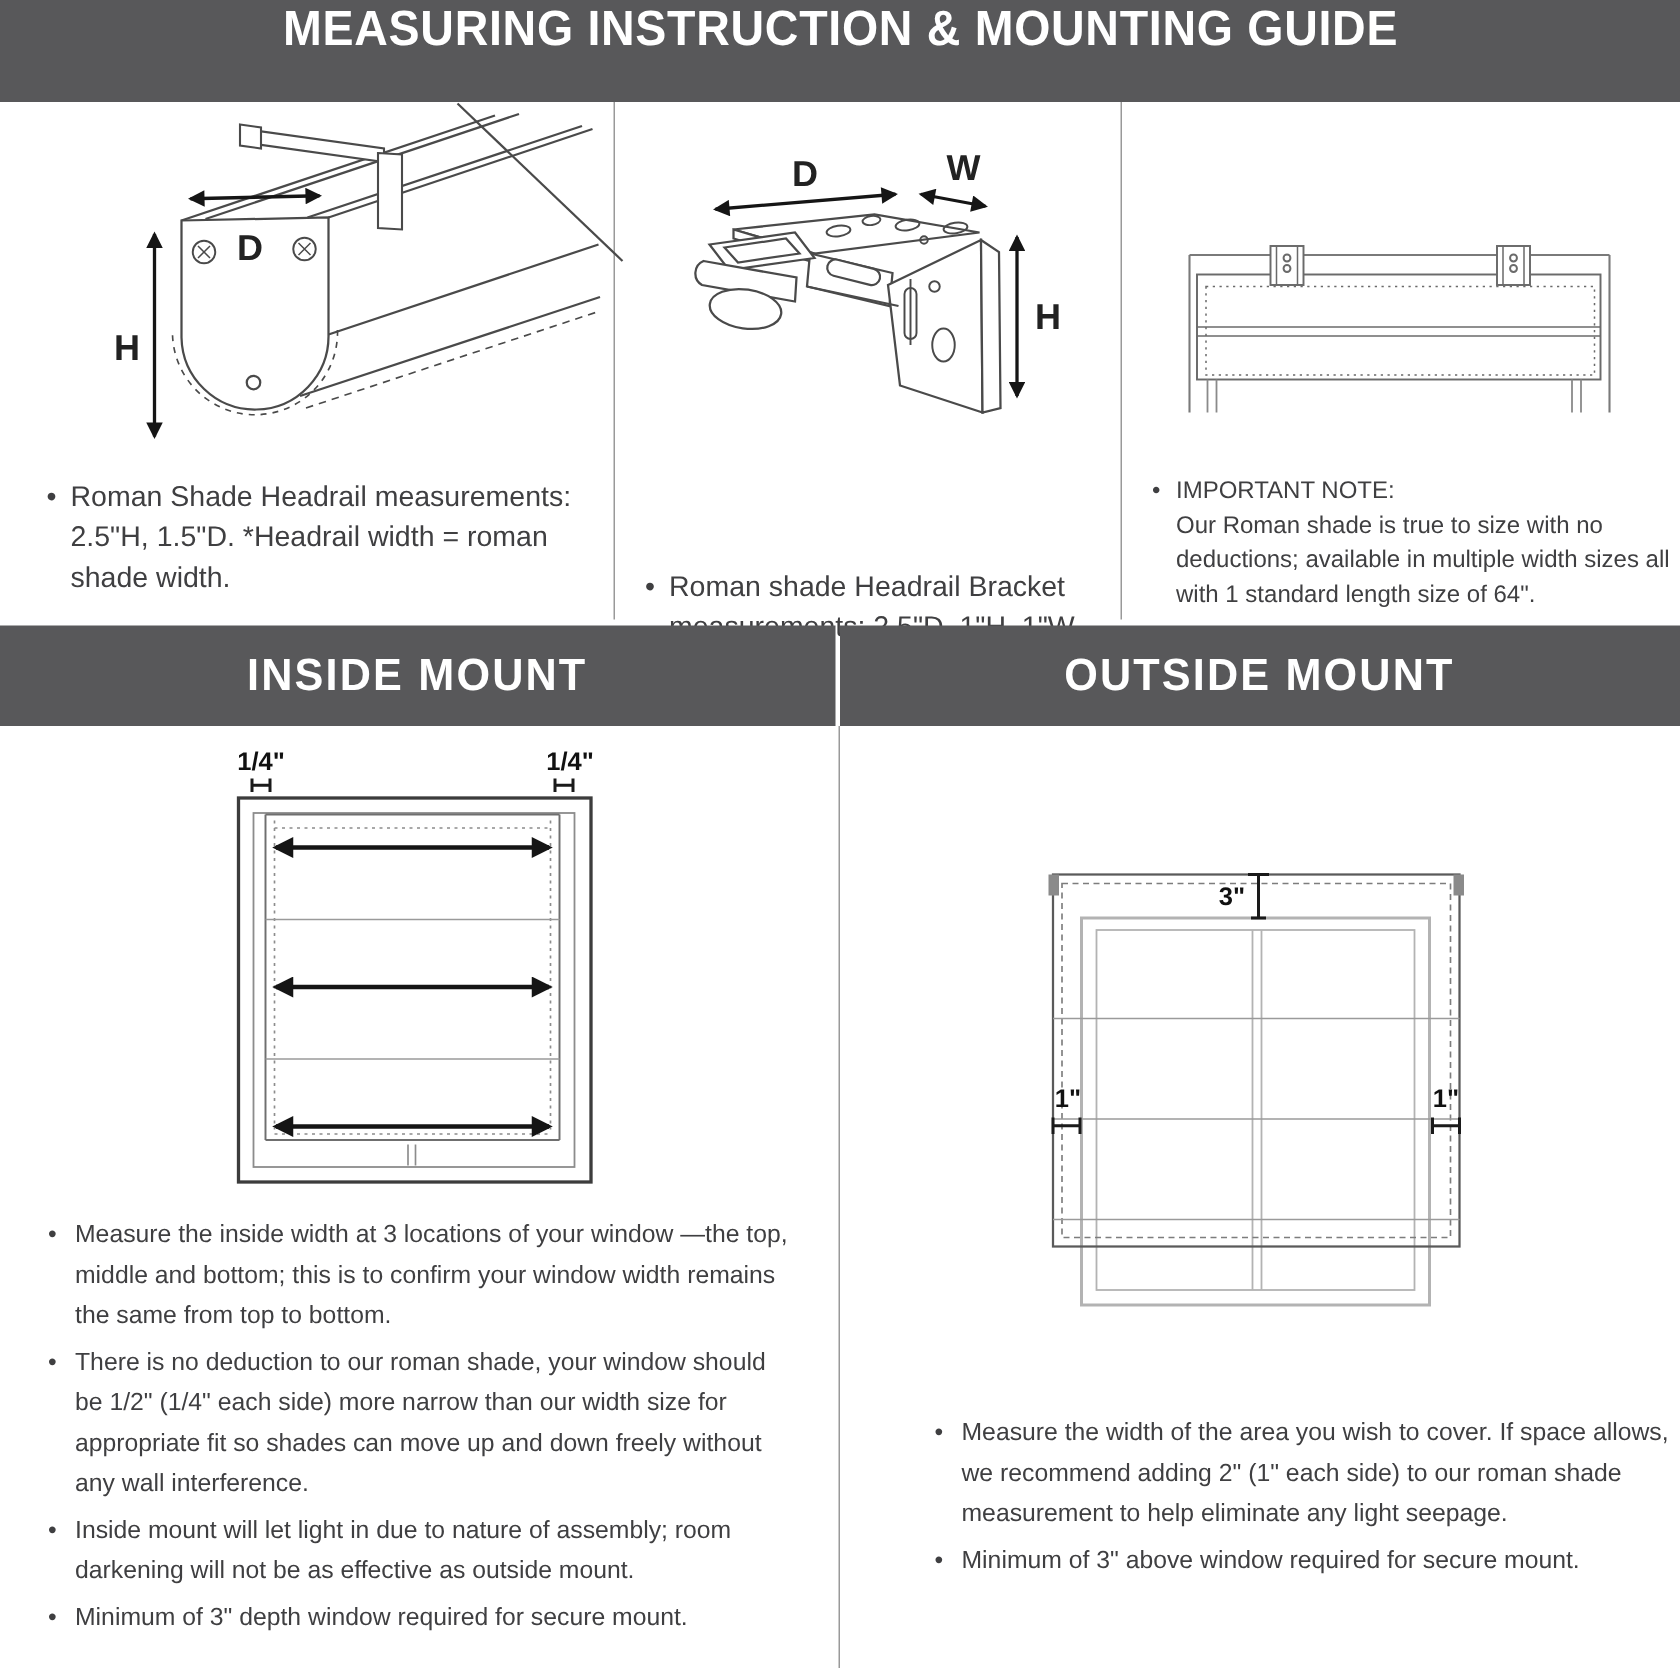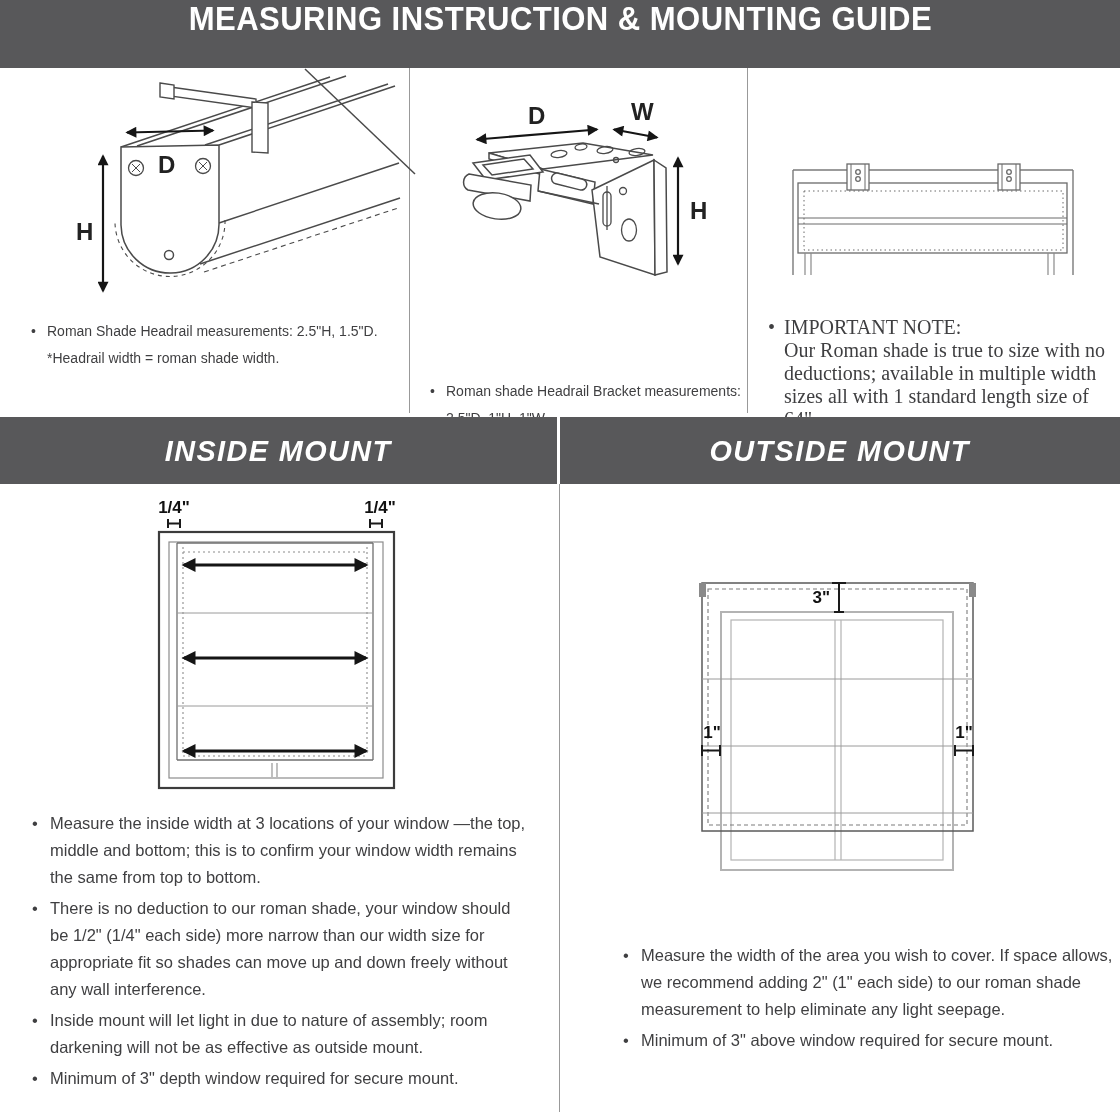--- a/index.html
+++ b/index.html
@@ -13,21 +13,21 @@
   .main-header{
     position:absolute;left:0;top:0;width:1120px;height:68px;
     background:#58585a;display:flex;align-items:flex-start;justify-content:center;
   }
   .main-header .htxt{
     color:#fff;font-size:33px;font-weight:bold;letter-spacing:.5px;
     display:inline-block;transform:scaleX(.94);white-space:nowrap;
   }
   .mount-bar{
     position:absolute;top:417px;height:67px;background:#58585a;
-    display:flex;align-items:center;justify-content:center;font-style:italic;
+    display:flex;align-items:center;justify-content:center;
   }
   .mount-bar.left{left:0;width:557px;}
   .mount-bar.right{left:560px;width:560px;text-align:right;}
   .mount-bar .htxt{
     color:#fff;font-size:30px;font-weight:bold;letter-spacing:1.5px;
     display:inline-block;transform:scaleX(.96);white-space:nowrap;
   }
   
   .vline{position:absolute;width:1px;background:#999;}
   .vline.c1{left:409px;top:68px;height:345px;}
@@ -39,24 +39,24 @@
   .svg-bracket{left:409px;top:68px;}
   .svg-mounted{left:747px;top:68px;}
   .svg-inside{left:130px;top:497px;}
   .svg-outside{left:680px;top:570px;}
   .dim-label{font-family:"Liberation Sans","DejaVu Sans",sans-serif;font-weight:bold;fill:#222;}
   .dim-big{font-size:24px;}
   .dim-small{font-size:17px;fill:#111;}
   
   .bullet-item{position:relative;padding-left:16px;}
   .bullet-item::before{content:"\2022";position:absolute;left:0;top:0;}
-  .panel-text{position:absolute;font-size:14px;line-height:27px;}
+  .panel-text{position:absolute;font-size:19px;line-height:27px;}
   .panel-text.p1{left:31px;top:318px;width:352px;}
   .panel-text.p2{left:430px;top:334px;width:312px;margin-top:44px;}
-  .panel-text.p3{left:768px;top:316px;width:336px;font-size:20px;line-height:23px;font-family:Liberation Serif, serif;}
+  .panel-text.p3{left:768px;top:316px;width:336px;font-size:16px;line-height:23px;}
   .bullets{position:absolute;font-size:16.5px;line-height:27px;}
   .bullets.inside{left:28px;top:806px;width:508px;}
   .bullets.outside{left:619px;top:938px;width:512px;}
   .bullets .bullet-item{margin:4px;padding-left:18px;}
 </style>
 </head>
 <body>
 
 <div class="page">
 

